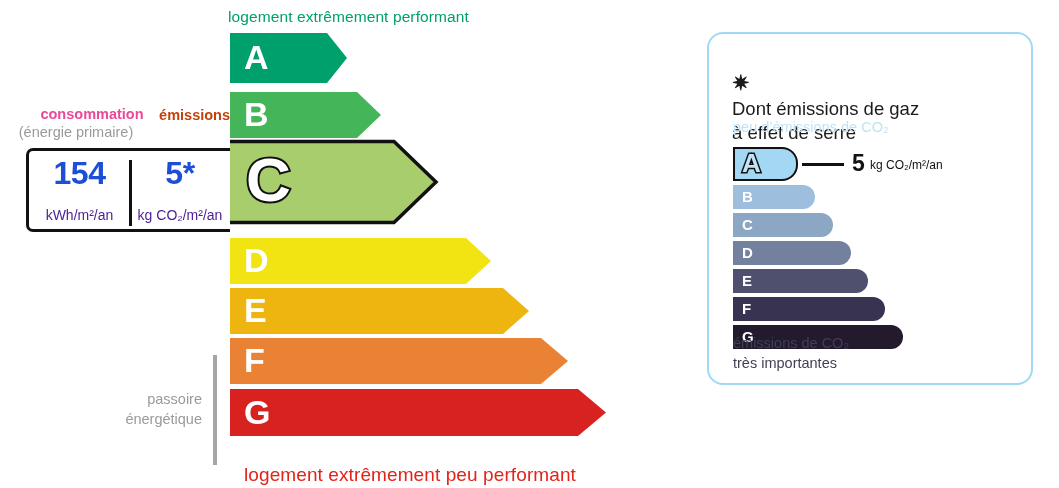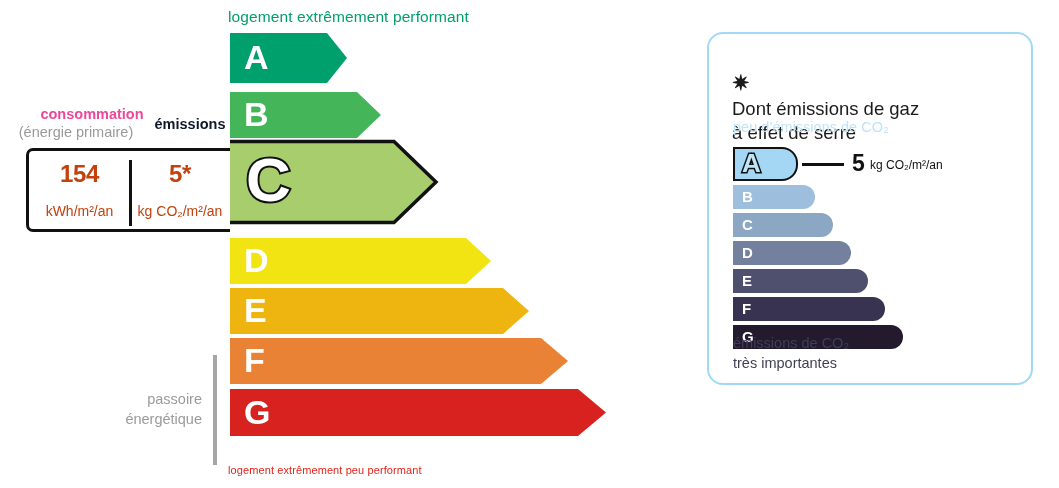--- a/index.html
+++ b/index.html
@@ -32,22 +32,22 @@
   .top-caption {
     position: absolute;
     left: 228px; top: 8px;
     font-size: 15.5px;
     color: #00a06d;
     letter-spacing: 0.1px;
     white-space: nowrap;
   }
   .bottom-caption {
     position: absolute;
-    left: 228px; top: 464px;
-    font-size: 11px;
+    left: 244px; top: 464px;
+    font-size: 19px;
     color: #e2231a;
     letter-spacing: 0.1px;
     white-space: nowrap;
   }
 
   
   .hdr-consommation {
     position: absolute;
     left: 28px; top: 106px;
     width: 128px;
@@ -61,26 +61,26 @@
     position: absolute;
     left: 8px; top: 124px;
     width: 136px;
     text-align: center;
     font-size: 14.5px;
     color: #9a9a9a;
     white-space: nowrap;
   }
   .hdr-emissions {
     position: absolute;
-    left: 150px; top: 116px;
+    left: 150px; top: 107px;
     width: 80px;
-    text-align: center;
-    font-size: 14.5px;
-    font-weight: bold;
-    color: #0f172a;
+    text-align: right;
+    font-size: 14.5px;
+    font-weight: bold;
+    color: #c2410c;
     white-space: nowrap;
   }
 
   
   #value-box {
     position: absolute;
     left: 26px; top: 148px;
     width: 204px; height: 84px;
     background: #ffffff;
     border: 3.5px solid #111111;
@@ -92,29 +92,29 @@
     position: absolute;
     top: 0; height: 100%;
     display: flex;
     flex-direction: column;
     align-items: center;
     justify-content: center;
   }
   #cell-conso { left: 0px; width: 101px; }
   #cell-emis  { left: 102px; width: 98px; }
   .value-num {
-    font-size: 24px;
-    font-weight: bold;
-    color: #c2410c;
+    font-size: 32px;
+    font-weight: bold;
+    color: #1d4ed8;
     line-height: 1.05;
     letter-spacing: -0.4px;
   }
   .value-unit {
     font-size: 14px;
-    color: #c2410c;
+    color: #4c1d95;
     line-height: 1.05;
     margin-top: 18px;
     white-space: nowrap;
   }
   #value-divider {
     position: absolute;
     left: 100px; top: 9px;
     width: 3px; height: 66px;
     background: #111111;
   }

